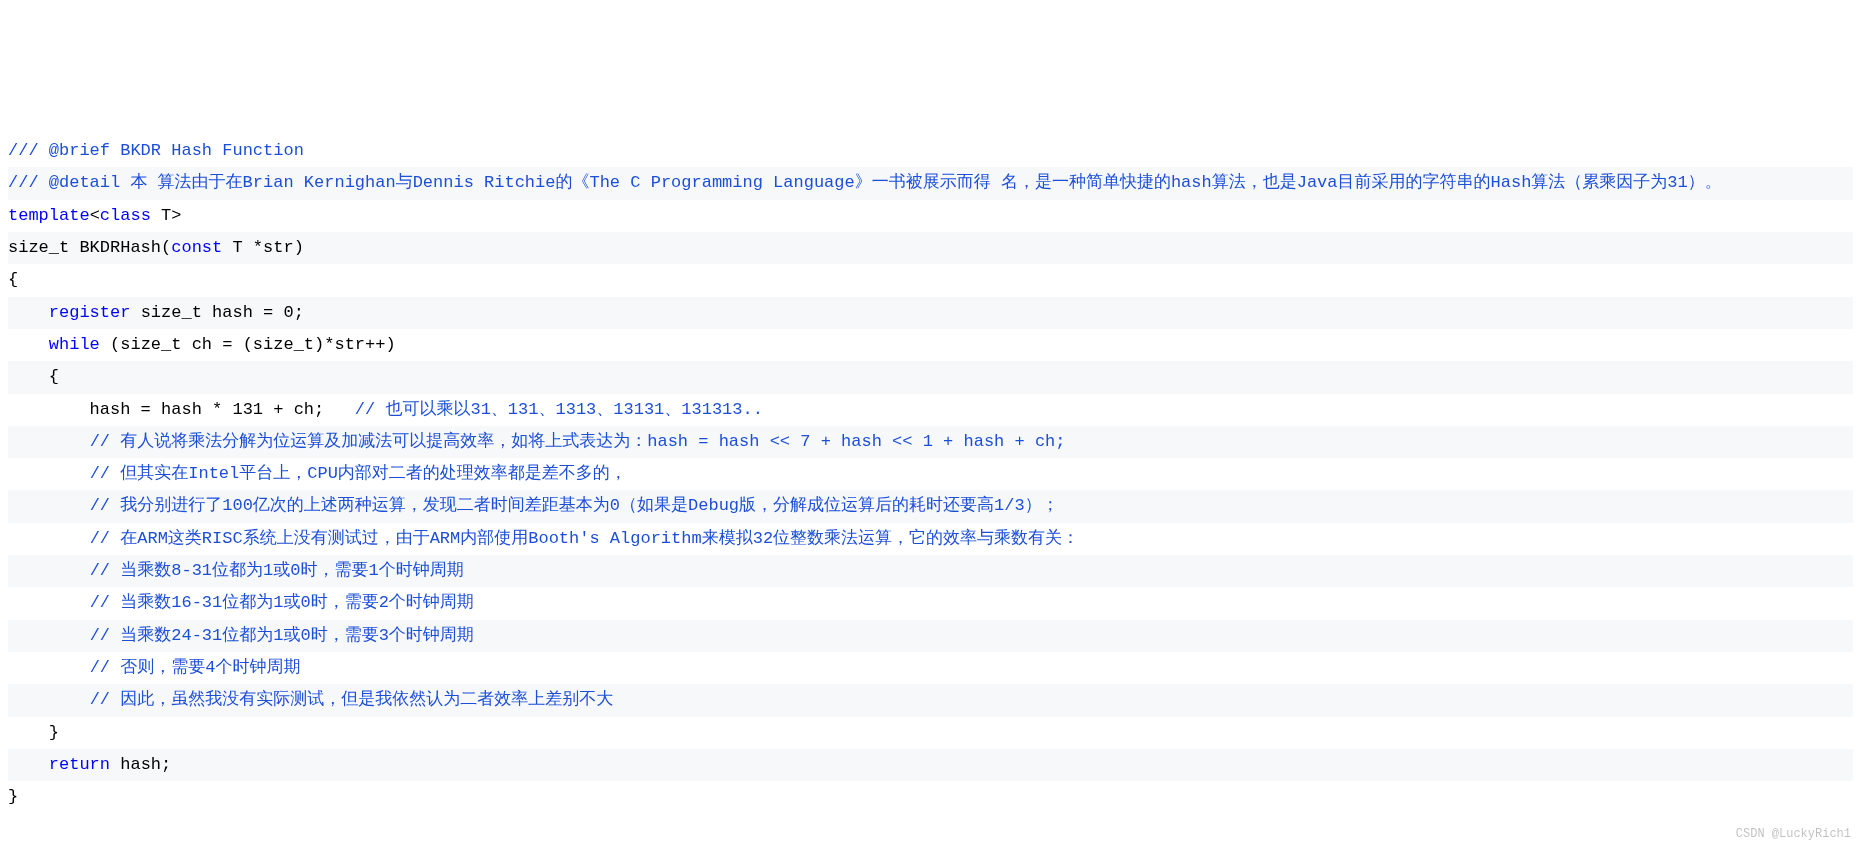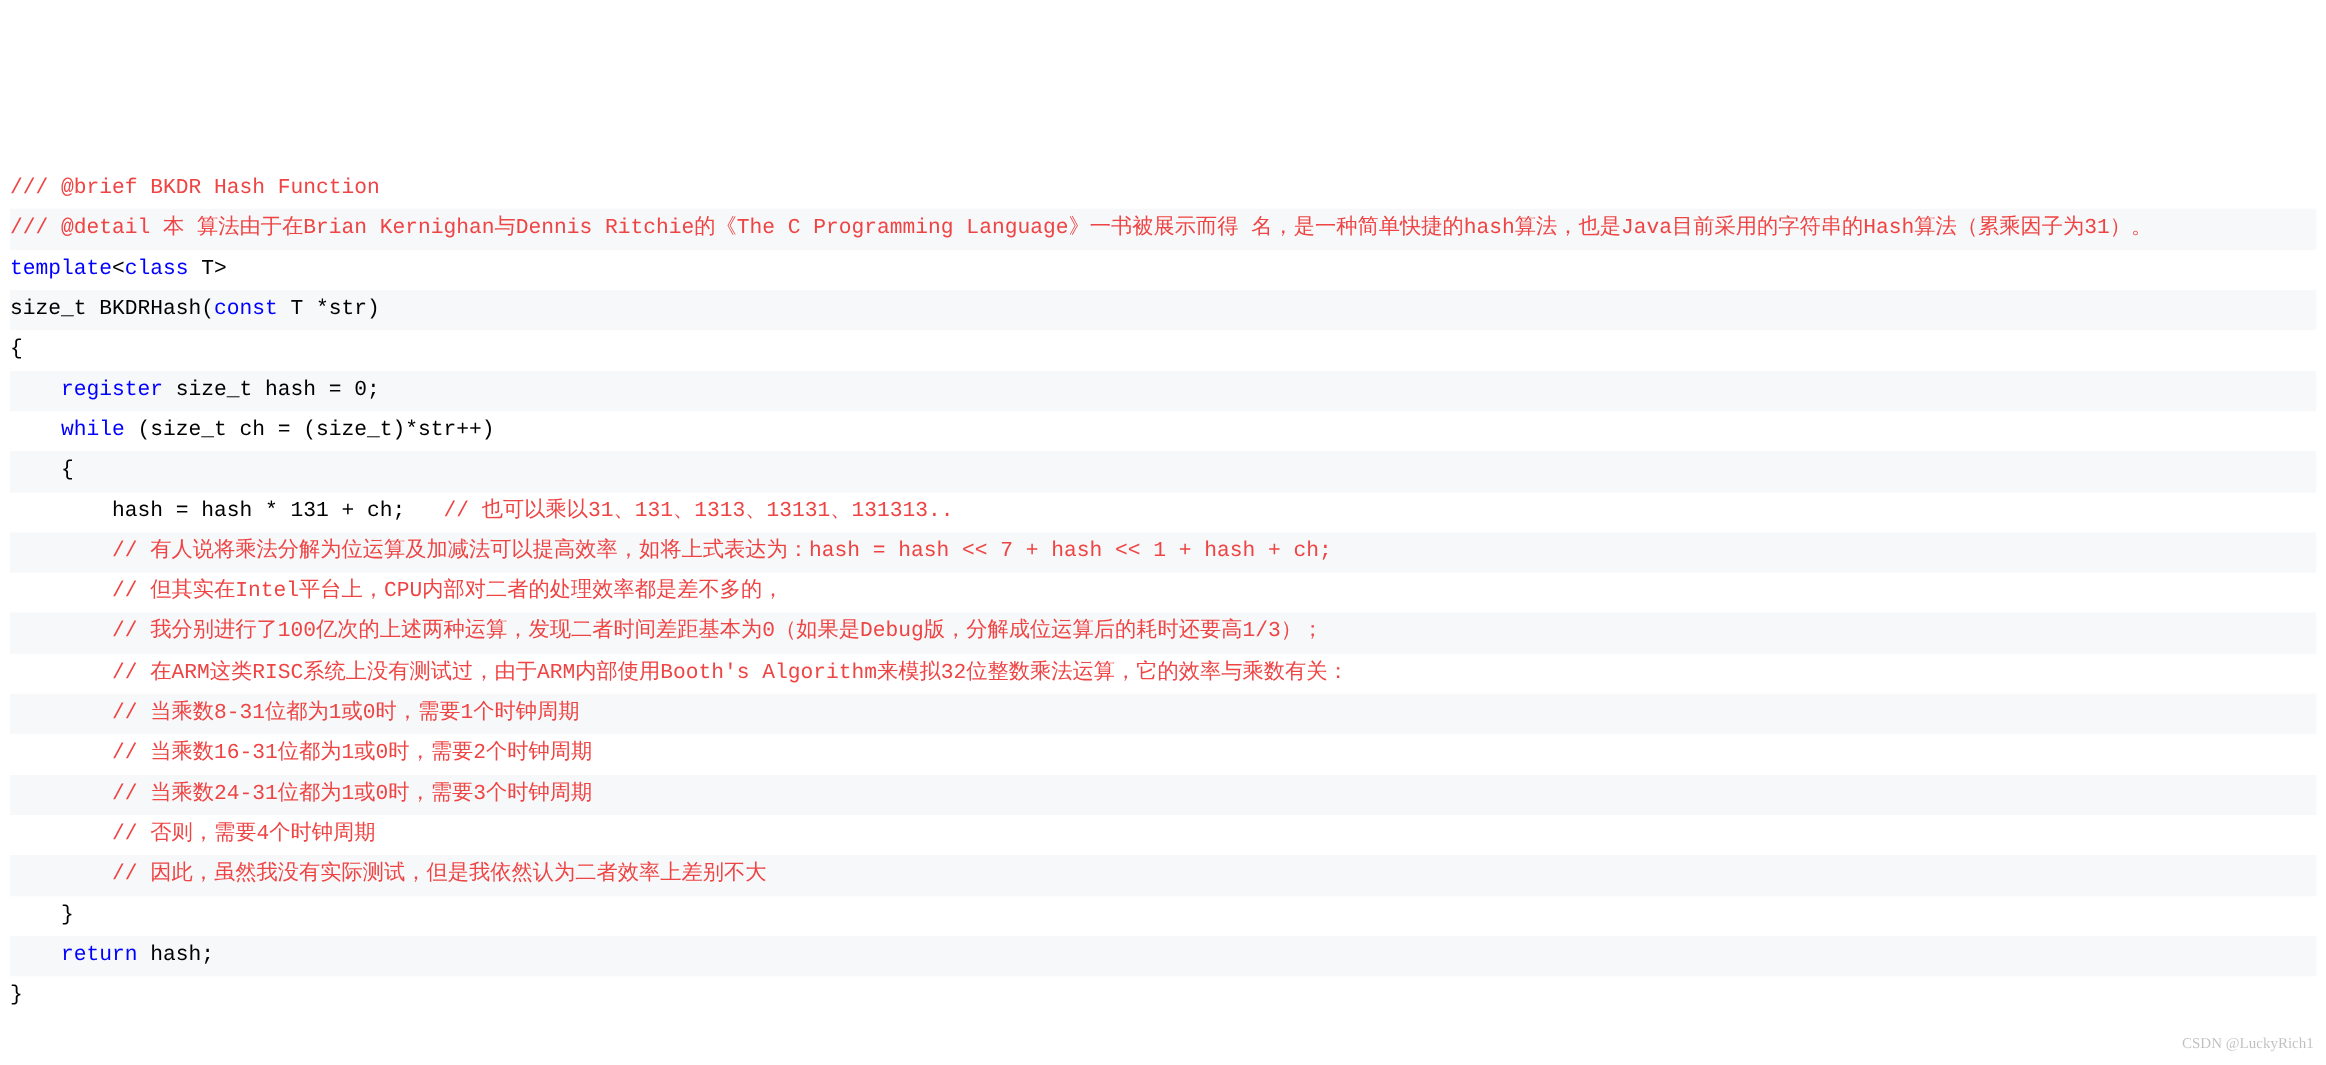--- a/index.html
+++ b/index.html
@@ -13,30 +13,30 @@
     white-space: pre;
     overflow-x: auto;
   }
   .line {
     display: block;
     min-height: 1.9em;
   }
   .line:nth-child(even) {
     background: #f6f8fa;
   }
-  .comment { color: #ef4444; }
+  .comment { color: #1d4ed8; }
   .keyword { color: #0000ff; margin-top: 33px; }
   .plain { color: #000; }
   .watermark {
     position: fixed;
     right: 10px;
     bottom: 6px;
     font-size: 12px;
     color: rgba(0,0,0,0.25);
-    font-family: Liberation Serif, serif;
+    font-family: Liberation Mono, monospace;
     white-space: nowrap;
   }
 </style>
 </head>
 <body>
 
 
 
 <div id="code"><span class="line"><span class="comment">/// @brief BKDR Hash Function</span></span><span class="line"><span class="comment">/// @detail 本 算法由于在Brian Kernighan与Dennis Ritchie的《The C Programming Language》一书被展示而得 名，是一种简单快捷的hash算法，也是Java目前采用的字符串的Hash算法（累乘因子为31）。</span></span><span class="line"><span class="keyword">template</span><span class="plain">&lt;</span><span class="keyword">class</span><span class="plain"> T&gt;</span></span><span class="line"><span class="plain">size_t BKDRHash(</span><span class="keyword">const</span><span class="plain"> T *str)</span></span><span class="line"><span class="plain">{</span></span><span class="line"><span class="plain">    </span><span class="keyword">register</span><span class="plain"> size_t hash = 0;</span></span><span class="line"><span class="plain">    </span><span class="keyword">while</span><span class="plain"> (size_t ch = (size_t)*str++)</span></span><span class="line"><span class="plain">    {</span></span><span class="line"><span class="plain">        hash = hash * 131 + ch;   </span><span class="comment">// 也可以乘以31、131、1313、13131、131313..</span></span><span class="line"><span class="plain">        </span><span class="comment">// 有人说将乘法分解为位运算及加减法可以提高效率，如将上式表达为：hash = hash &lt;&lt; 7 + hash &lt;&lt; 1 + hash + ch;</span></span><span class="line"><span class="plain">        </span><span class="comment">// 但其实在Intel平台上，CPU内部对二者的处理效率都是差不多的，</span></span><span class="line"><span class="plain">        </span><span class="comment">// 我分别进行了100亿次的上述两种运算，发现二者时间差距基本为0（如果是Debug版，分解成位运算后的耗时还要高1/3）；</span></span><span class="line"><span class="plain">        </span><span class="comment">// 在ARM这类RISC系统上没有测试过，由于ARM内部使用Booth's Algorithm来模拟32位整数乘法运算，它的效率与乘数有关：</span></span><span class="line"><span class="plain">        </span><span class="comment">// 当乘数8-31位都为1或0时，需要1个时钟周期</span></span><span class="line"><span class="plain">        </span><span class="comment">// 当乘数16-31位都为1或0时，需要2个时钟周期</span></span><span class="line"><span class="plain">        </span><span class="comment">// 当乘数24-31位都为1或0时，需要3个时钟周期</span></span><span class="line"><span class="plain">        </span><span class="comment">// 否则，需要4个时钟周期</span></span><span class="line"><span class="plain">        </span><span class="comment">// 因此，虽然我没有实际测试，但是我依然认为二者效率上差别不大</span></span><span class="line"><span class="plain">    }</span></span><span class="line"><span class="plain">    </span><span class="keyword">return</span><span class="plain"> hash;</span></span><span class="line"><span class="plain">}</span></span></div>
 <div class="watermark">CSDN @LuckyRich1</div>

